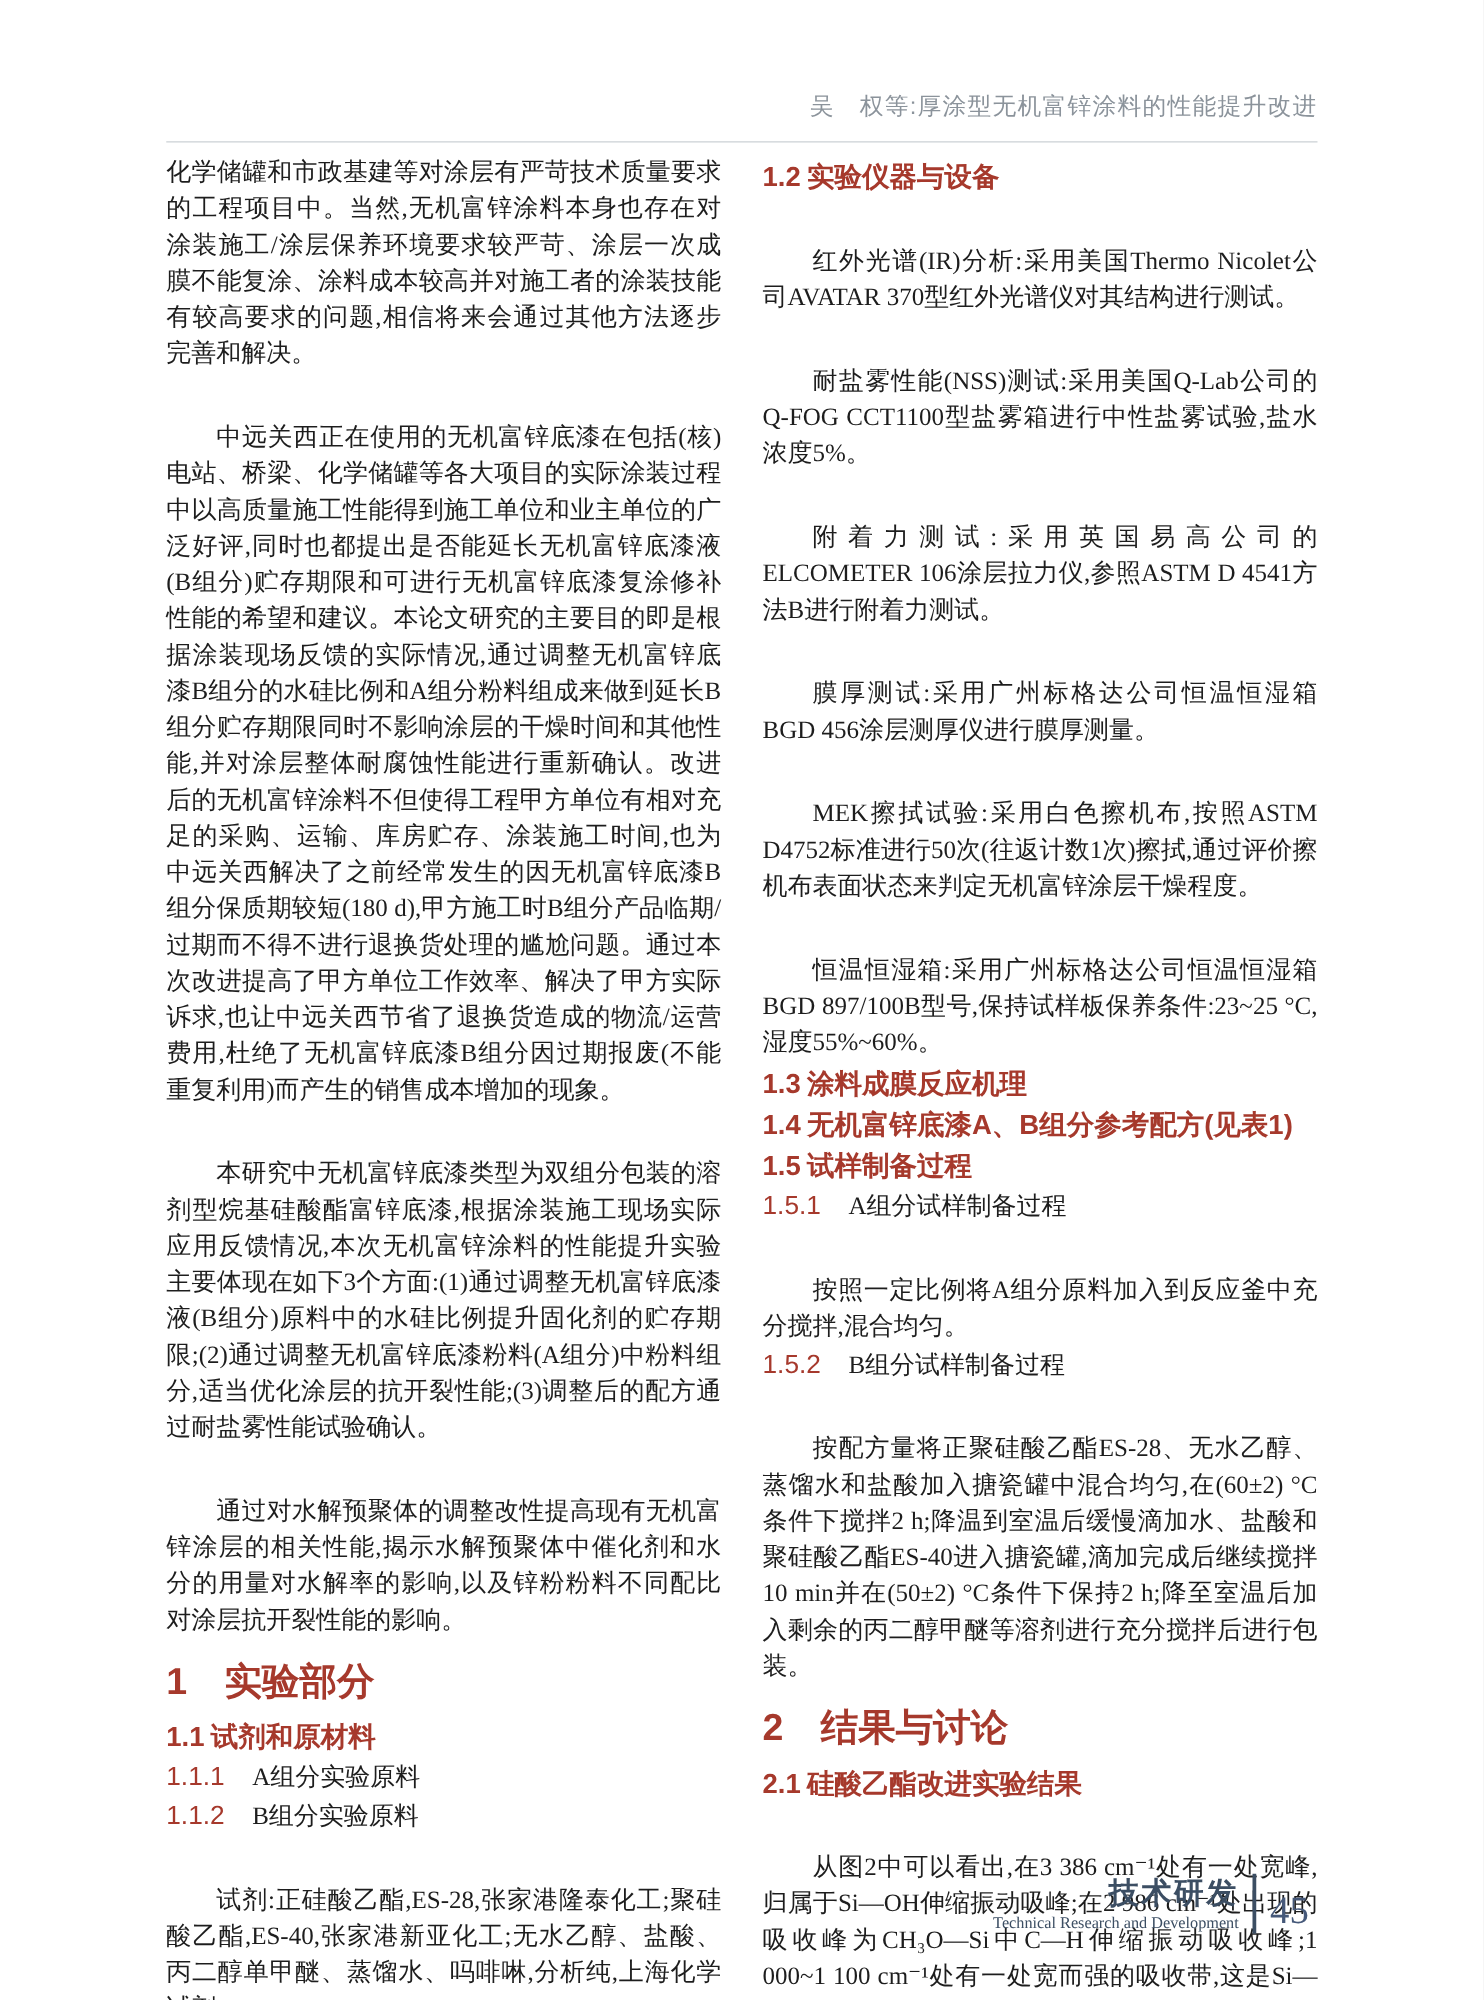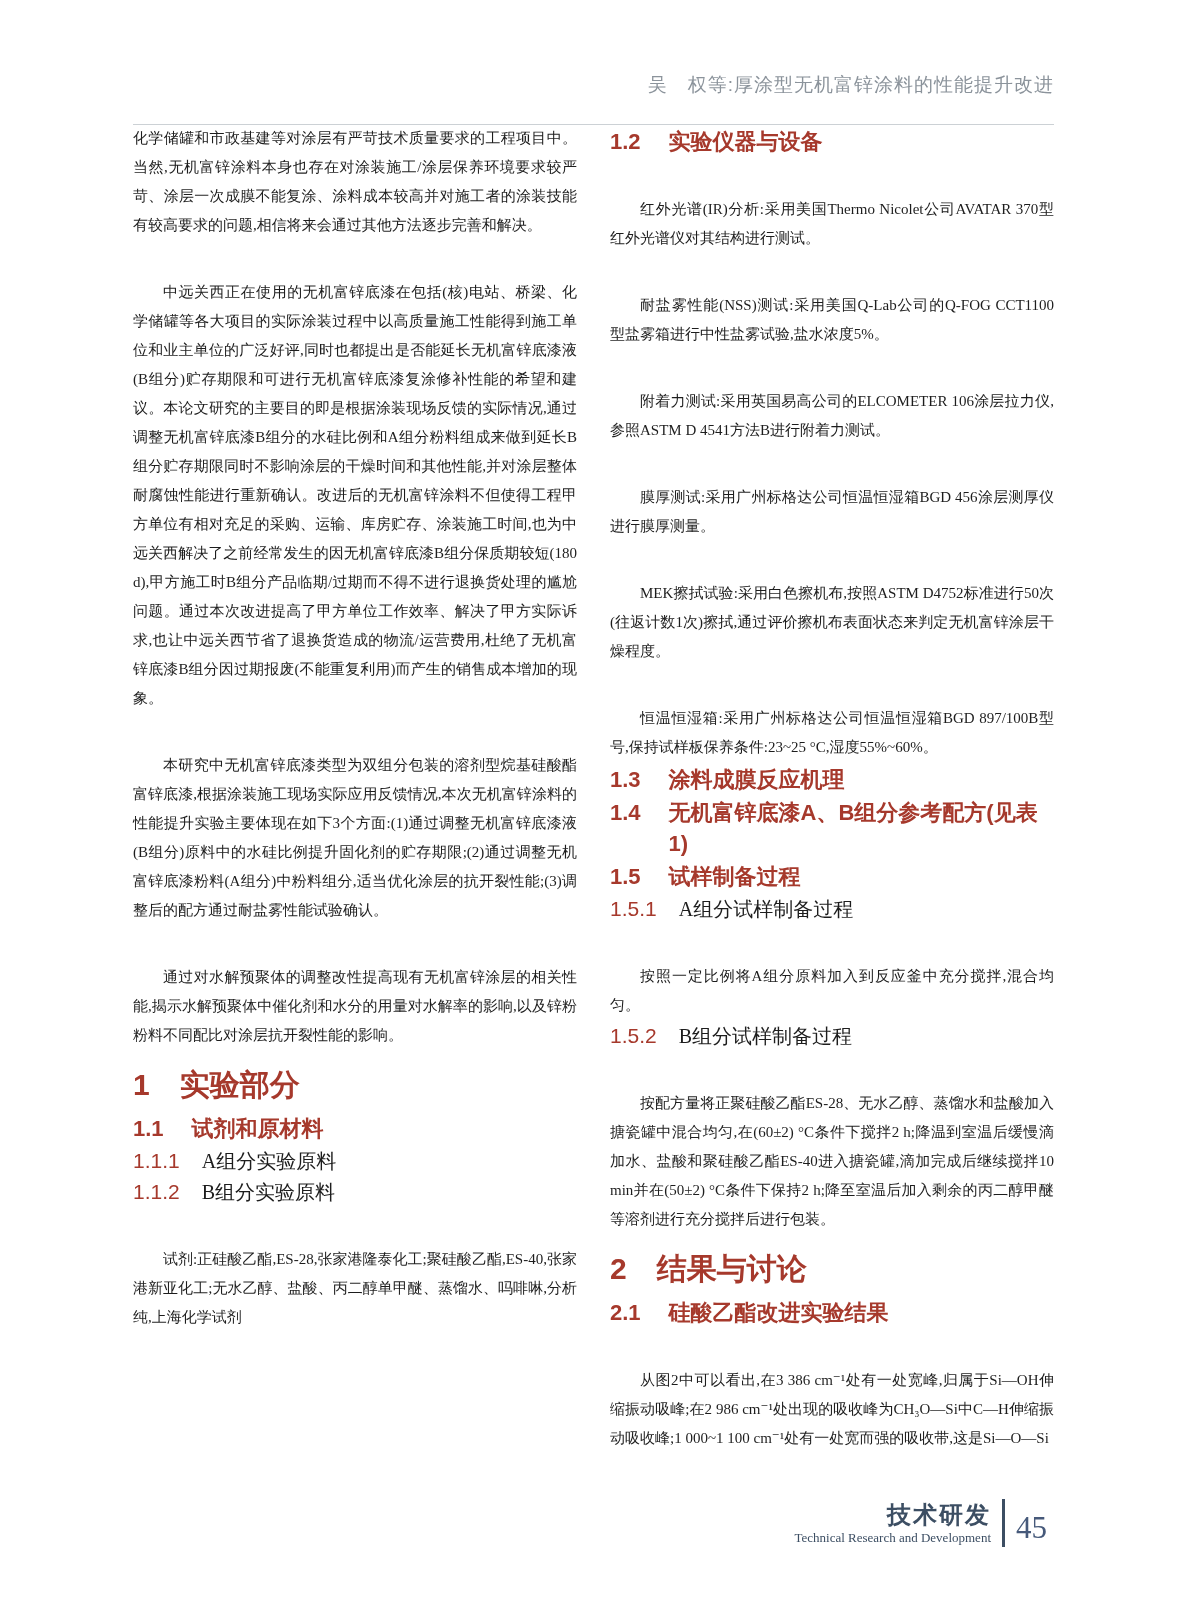--- a/index.html
+++ b/index.html
@@ -3,42 +3,42 @@
 <meta charset="utf-8">
 <style>
   html,body { margin:0; padding:0; background:#e9e9e9; }
   .page {
     position:relative; width:1187px; height:1600px; margin:0 auto;
     background:#ffffff; overflow:hidden;
     font-family:"Liberation Serif","DejaVu Serif",serif; color:#1d1d1d;
   }
   .header {
     position:absolute; left:133px; top:72px; width:921px;
-    text-align:right; padding-bottom:26px;
+    text-align:right; padding-bottom:15px;
     border-bottom:1px solid #ccd1d5;
     font-family:"Liberation Sans","DejaVu Sans",sans-serif;
     font-size:19px; color:#8b939b; letter-spacing:1px;
   }
   .content {
     position:absolute; left:133px; top:124px; width:921px;
     display:flex; gap:33px;
   }
   .col { width:444px; }
   p.body {
-    margin:0; font-size:15px; line-height:29px;
+    margin:0; font-size:20px; line-height:29px;
     text-align:justify; text-justify:inter-ideograph;
   }
   p.ind { text-indent:2em;margin-top:38px; }
   .h-big {
     margin:17px 0 10px 0; display:flex; align-items:baseline; gap:30px;
     font-family:"Liberation Sans","DejaVu Sans",sans-serif;
     font-size:30px; font-weight:bold; color:#a6392c; line-height:36px;
   }
   .h-sub {
-    margin:2px 0; display:flex; align-items:baseline; gap:28px;
+    margin:2px 0; display:flex; align-items:baseline; gap:5px;
     font-family:"Liberation Sans","DejaVu Sans",sans-serif;
     font-size:22px; font-weight:bold; color:#a6392c; line-height:31px;
   }
   .h-min {
     margin:1px 0; display:flex; align-items:flex-start; gap:22px;
     font-size:20px; font-weight:normal; line-height:30px;
   }
   .h-min .num {
     font-family:"Liberation Sans","DejaVu Sans",sans-serif;
     color:#a6392c; font-size:21px;

